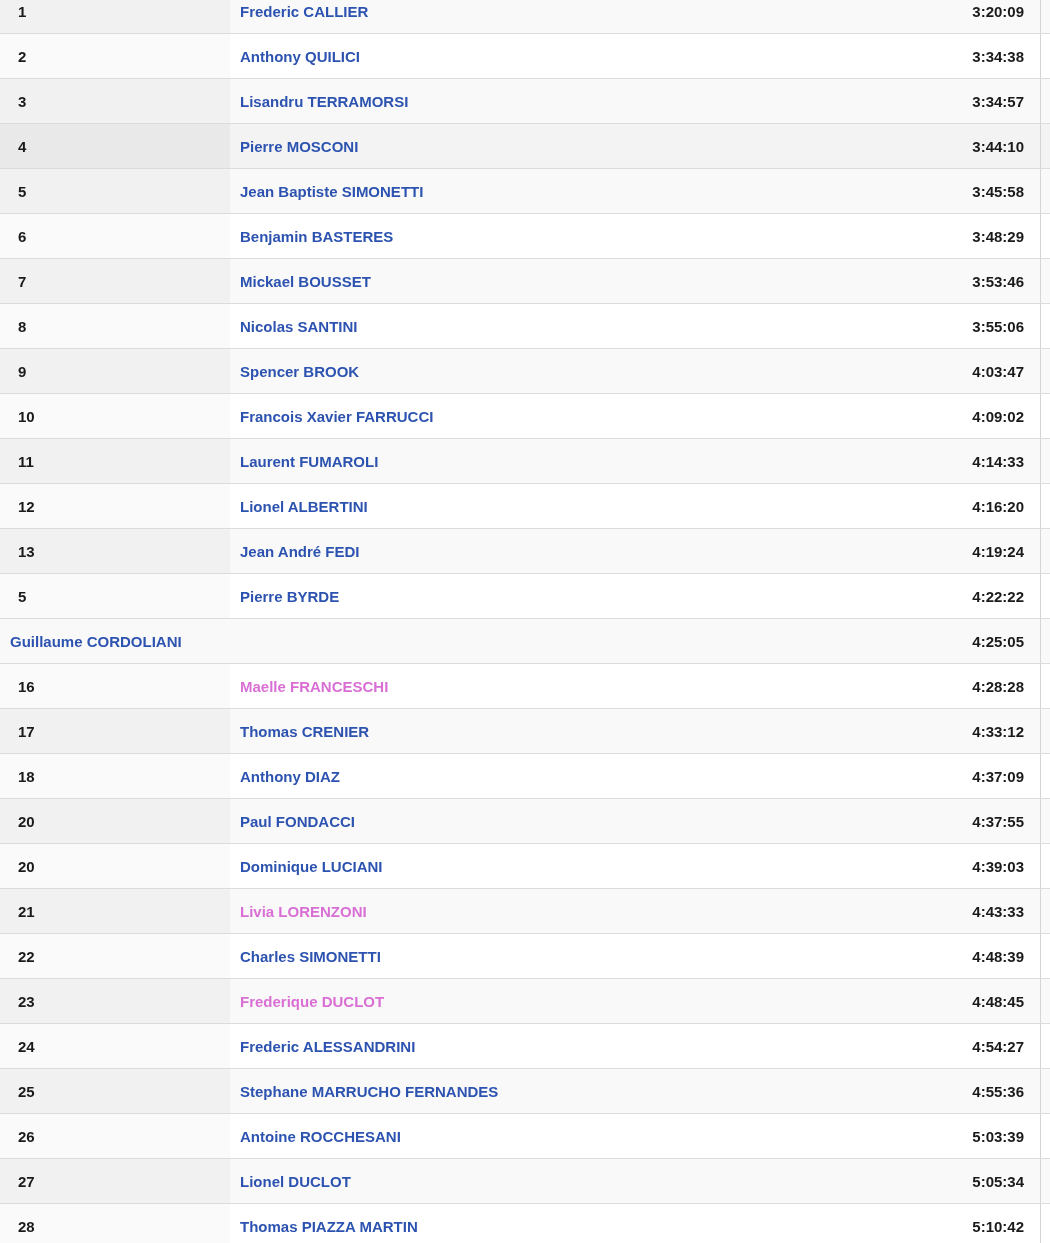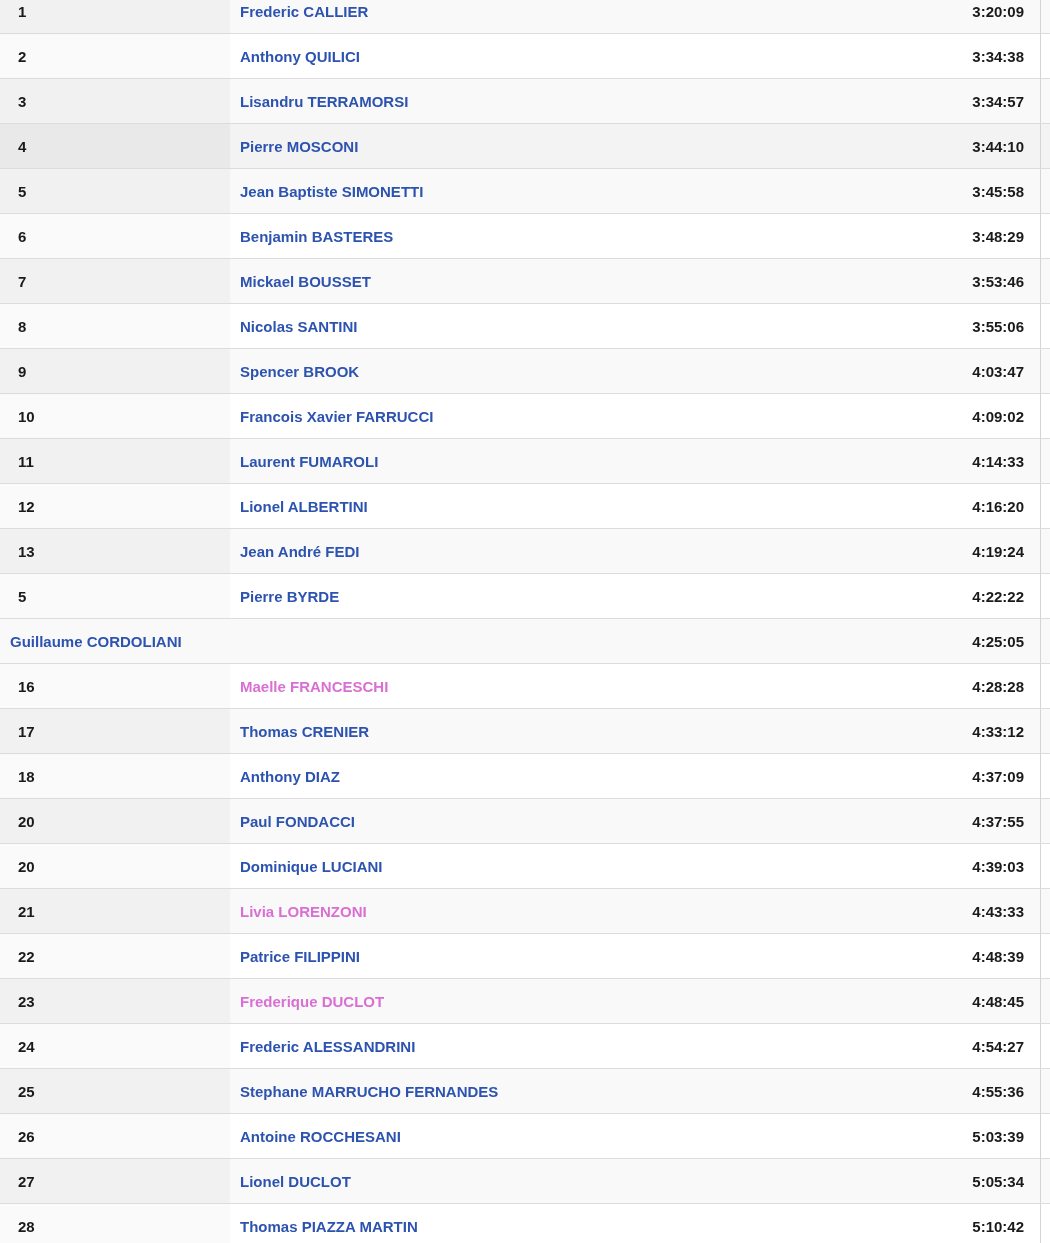--- a/index.html
+++ b/index.html
@@ -261,21 +261,21 @@
     <div class="cell name">
       <span class="name-link">Livia LORENZONI</span>
     </div>
     <div class="cell time">4:43:33</div>
     <div class="cell extra"></div>
   </div>
 
   <div class="row">
     <div class="cell rank">22</div>
     <div class="cell name">
-      <span class="name-link">Patrice FILIPPINI</span>
+      <span class="name-link">Charles SIMONETTI</span>
     </div>
     <div class="cell time">4:48:39</div>
     <div class="cell extra"></div>
   </div>
 
   <div class="row striped female">
     <div class="cell rank">23</div>
     <div class="cell name">
       <span class="name-link">Frederique DUCLOT</span>
     </div>

